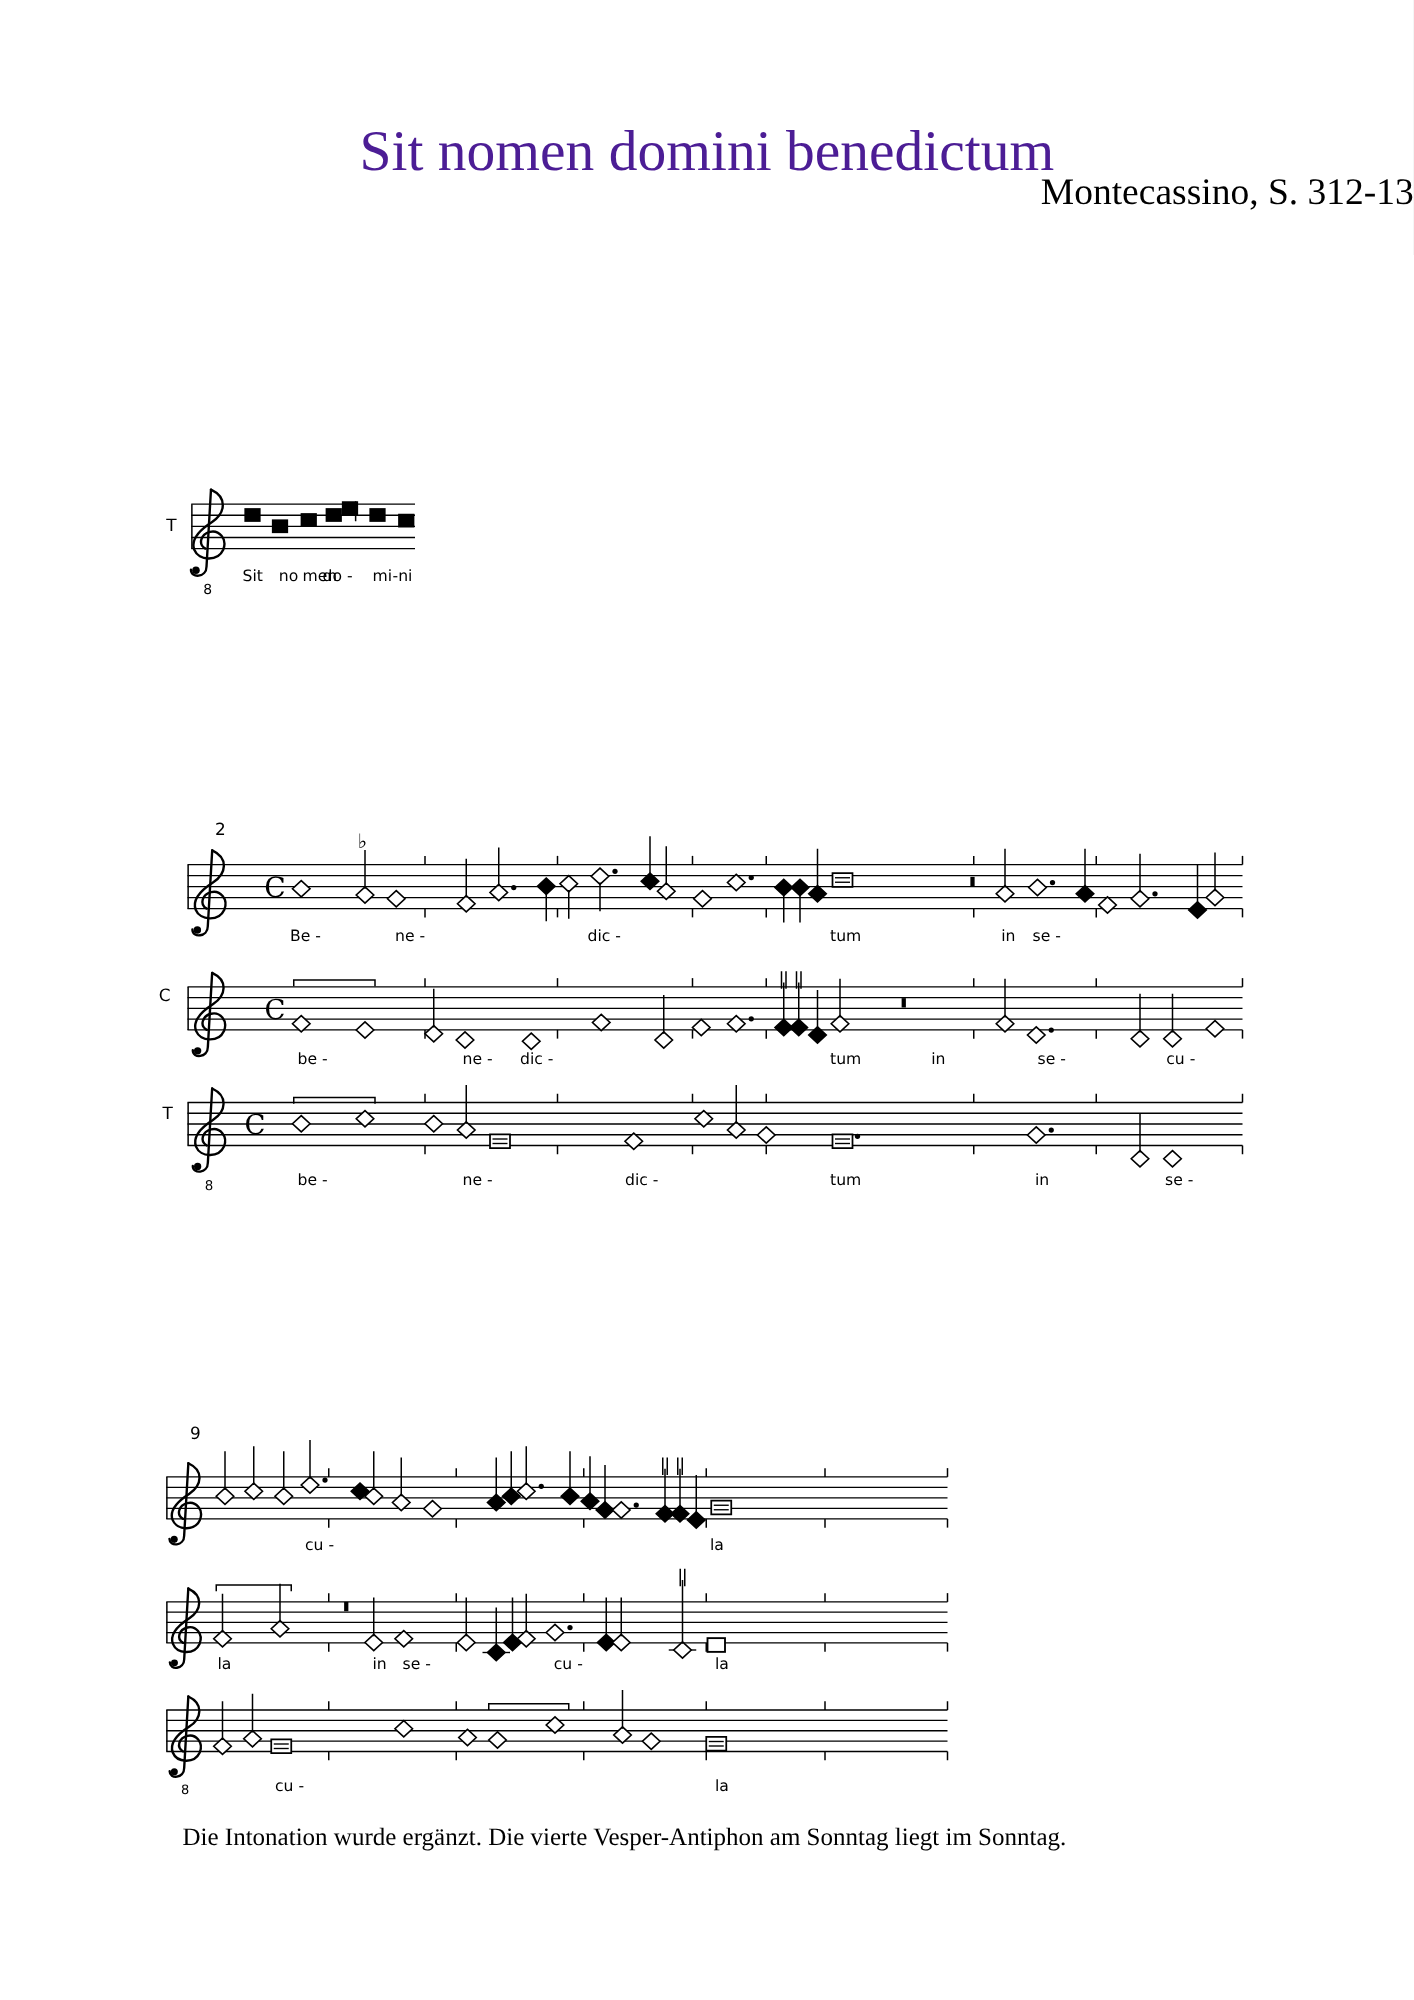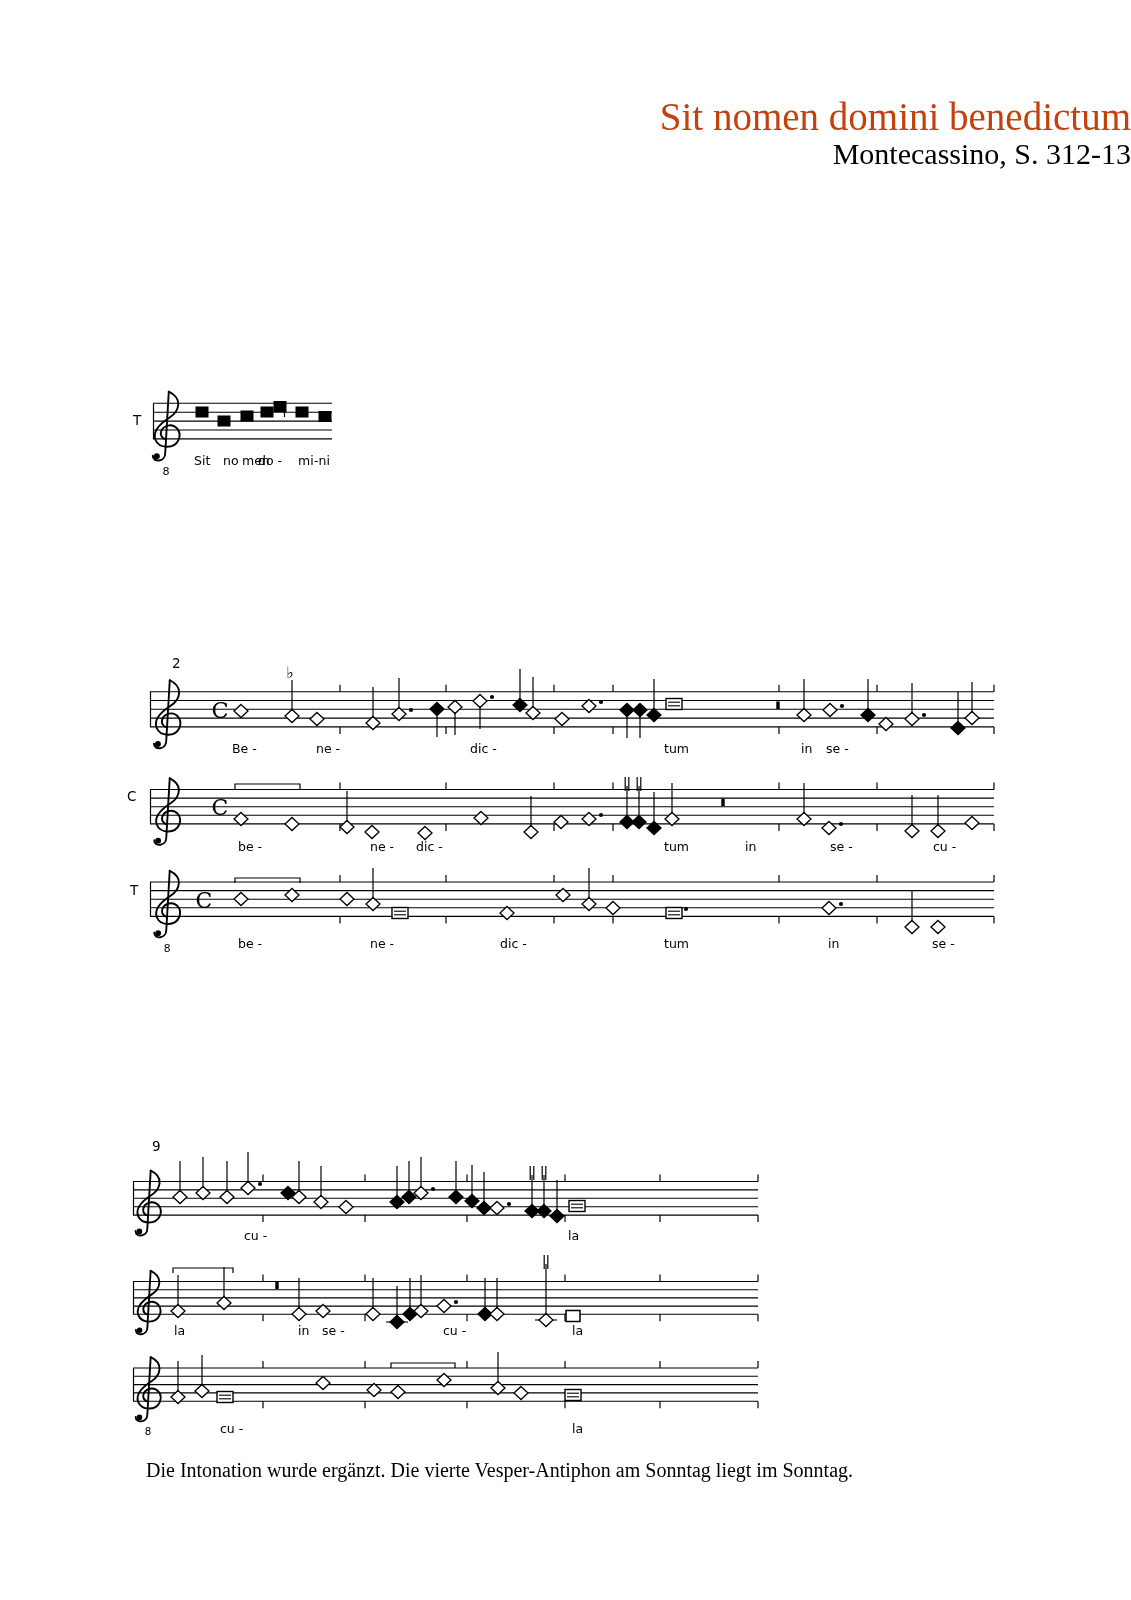--- a/index.html
+++ b/index.html
@@ -6,21 +6,21 @@
   .page{
     position:relative;
     width:1131px;height:1600px;
     background:#ffffff;
     margin:0 auto;
     font-family:"Liberation Serif","DejaVu Serif",serif;
     overflow:hidden;
   }
   .title{
     position:absolute;top:94px;left:0;width:100%;
-    text-align:right;font-size:39px;color:#c2410c;
+    text-align:center;font-size:46px;color:#4c1d95;
     font-family:"Liberation Serif","DejaVu Serif",serif;
   }
   .subtitle{
     position:absolute;top:137px;left:0;width:100%;
     text-align:right;font-size:30px;color:#000;
     font-family:"Liberation Serif","DejaVu Serif",serif;
   }
   .footer{
     position:absolute;top:1459px;left:146px;
     font-size:20px;color:#000;

